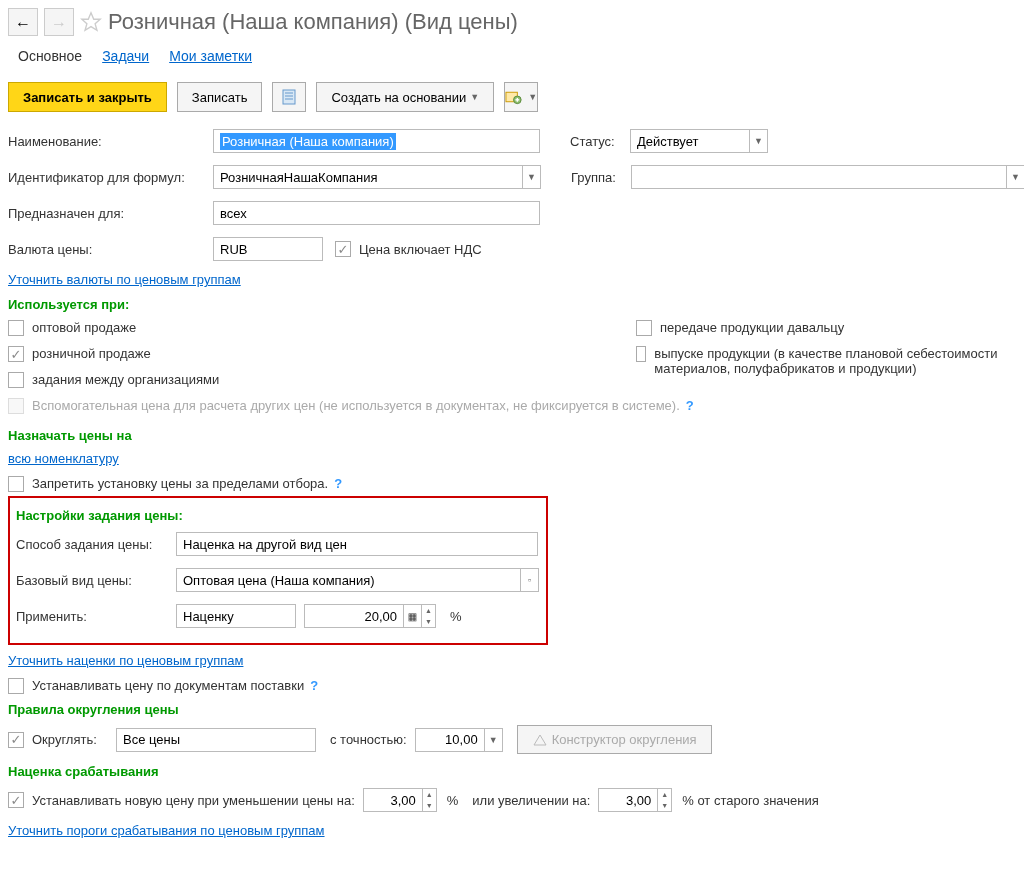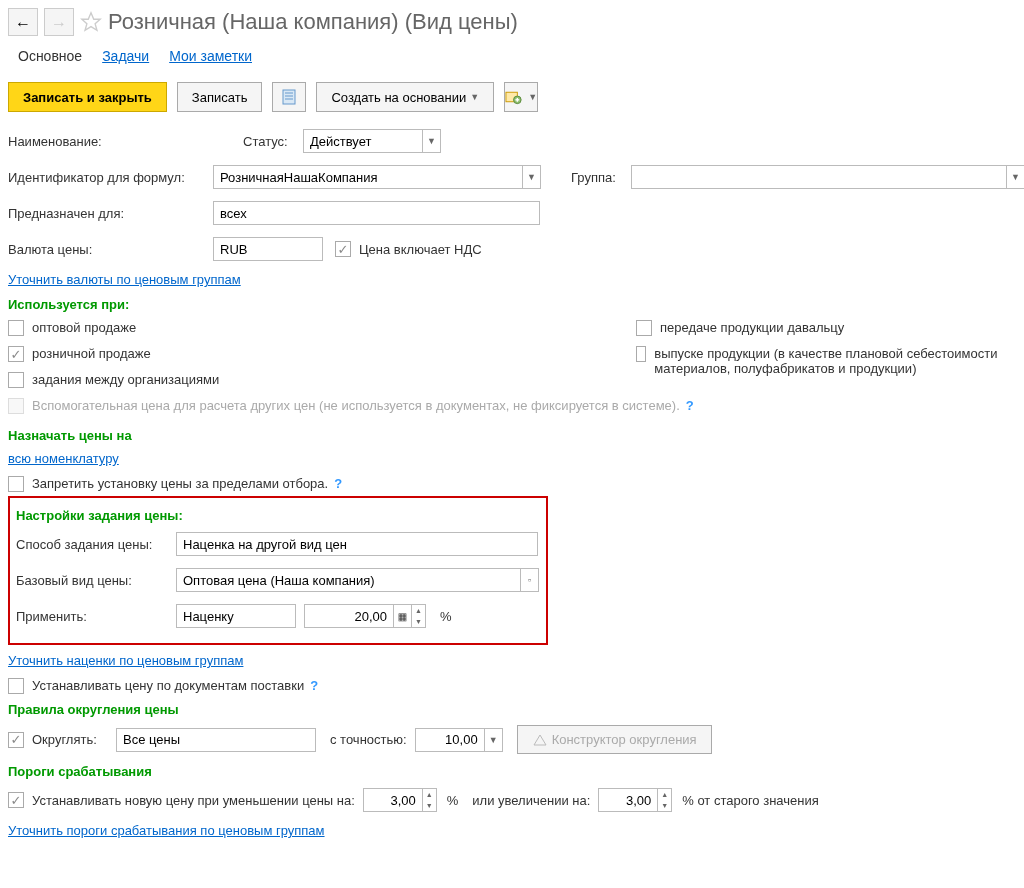--- a/index.html
+++ b/index.html
@@ -129,20 +129,25 @@
         <circle cx="13" cy="11" r="4" fill="#8fbf6f" stroke="#5a8a3a"></circle>
         <line x1="13" y1="9" x2="13" y2="13" stroke="#fff" stroke-width="1.5"></line>
         <line x1="11" y1="11" x2="15" y2="11" stroke="#fff" stroke-width="1.5"></line>
       </svg>
     <span style="font-size:9px;color:#666;margin-left:2px">▼</span>
   </button>
 </div>
 
 <div class="form-row">
   <span class="form-label">Наименование:</span>
+  <div class="input-group">
+    <div class="text-input" style="width:327px;display:flex;align-items:center">
+      <span class="selected-blue">Розничная (Наша компания)</span>
+    </div>
+  </div>
   <span style="margin-left:30px" class="form-label">Статус:</span>
   <div class="input-group" style="margin-left:-145px">
     <input class="text-input" style="width: 120px;" value="Действует">
     <span class="drop-btn">▼</span>
   </div>
 </div>
 
 <div class="form-row">
   <span class="form-label">Идентификатор для формул:</span>
   <div class="input-group">
@@ -226,21 +231,21 @@
     <span style="min-width:160px">Базовый вид цены:</span>
     <div class="input-group">
       <input class="text-input" style="width: 345px;" value="Оптовая цена (Наша компания)">
       <span class="drop-btn">▫</span>
     </div>
   </div>
   <div class="form-row" style="margin-bottom:0">
     <span style="min-width:160px">Применить:</span>
     <input class="text-input" style="width: 120px;" value="Наценку">
     <div class="input-group" style="margin-left:8px">
-      <input class="text-input num-field" style="width: 90px;" value="20,00">
+      <input class="text-input num-field" style="width: 100px;" value="20,00">
       <span class="calc-btn">▦</span>
       <div class="spin-btns">
           <span>▲</span>
           <span>▼</span>
         </div>
     </div>
     <span style="margin-left:14px">%</span>
   </div>
 </div>
 
@@ -265,21 +270,21 @@
     <span class="drop-btn">▼</span>
   </div>
   <button class="btn" style="margin-left:14px;color:#aaa">
     <svg width="16" height="14" viewBox="0 0 16 14">
         <path d="M2 12 L8 2 L14 12 Z" fill="none" stroke="#bbb"></path>
       </svg>
     <span>Конструктор округления</span>
   </button>
 </div>
 
-<div class="section-header">Пороги срабатывания</div>
+<div class="section-header">Наценка срабатывания</div>
 <div class="form-row">
   <span class="checkbox checked"></span>
   <span>Устанавливать новую цену при уменьшении цены на:</span>
   <div class="input-group" style="margin-left:8px">
     <input class="text-input num-field" style="width: 60px;" value="3,00">
     <div class="spin-btns">
         <span>▲</span>
         <span>▼</span>
       </div>
   </div>

